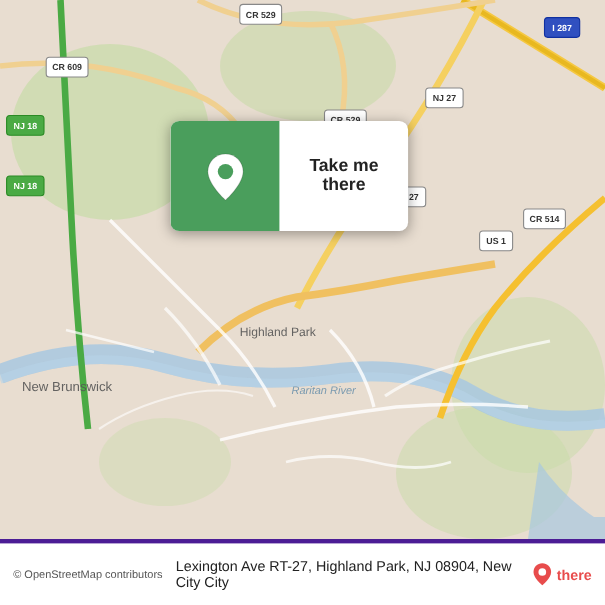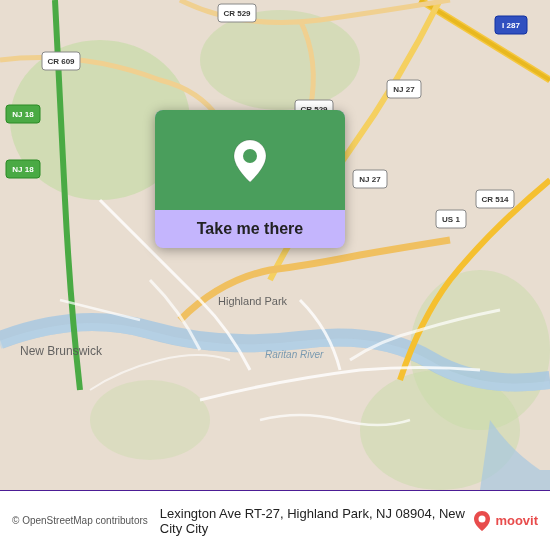--- a/index.html
+++ b/index.html
@@ -24,26 +24,26 @@
       position: absolute;
       top: 0; left: 0;
       width: 100%; height: 100%;
     }
 
     
     .map-popup {
       position: absolute;
       top: 110px;
       left: 155px;
-      width: 190px;
-      background: #c4b5fd;
+      width: 216px;
+      background: #ffffff;
       border-radius: 8px;
       box-shadow: 0 2px 12px rgba(0,0,0,0.35);
       display: flex;
-      flex-direction: column;
+      flex-direction: row;
       align-items: center;
       overflow: hidden;
       z-index: 10;
     }
 
     .popup-green-area {
       width: 100%;
       height: 100px;
       background: #4a9e5c;
       display: flex;
@@ -69,21 +69,21 @@
     }
 
     
     #bottom-bar {
       width: 550px;
       height: 60px;
       background: white;
       display: flex;
       align-items: center;
       padding: 0 12px;
-      border-top: 1px solid #4c1d95;
+      border-top: 4px solid #4c1d95;
       gap: 8px;
     }
 
     .osm-copyright {
       font-size: 10px;
       color: #555;
       white-space: nowrap;
     }
 
     .bottom-address {
@@ -209,15 +209,15 @@
 <div id="bottom-bar">
   <span class="osm-copyright">
     <span>© OpenStreetMap contributors</span>
   </span>
   <span class="bottom-address">Lexington Ave RT-27, Highland Park, NJ 08904, New City City</span>
   <div class="moovit-logo">
     <svg class="moovit-pin" viewBox="0 0 18 22" xmlns="http://www.w3.org/2000/svg">
       <path d="M9 1 C4.5 1 1 4.5 1 9 C1 15 9 21 9 21 C9 21 17 15 17 9 C17 4.5 13.5 1 9 1 Z" fill="#e84c4c"></path>
       <circle cx="9" cy="9" r="3.5" fill="white"></circle>
     </svg>
-    <span class="moovit-text">moovit</span>
+    <span class="moovit-text">there</span>
   </div>
 </div>
 
 </body></html>

